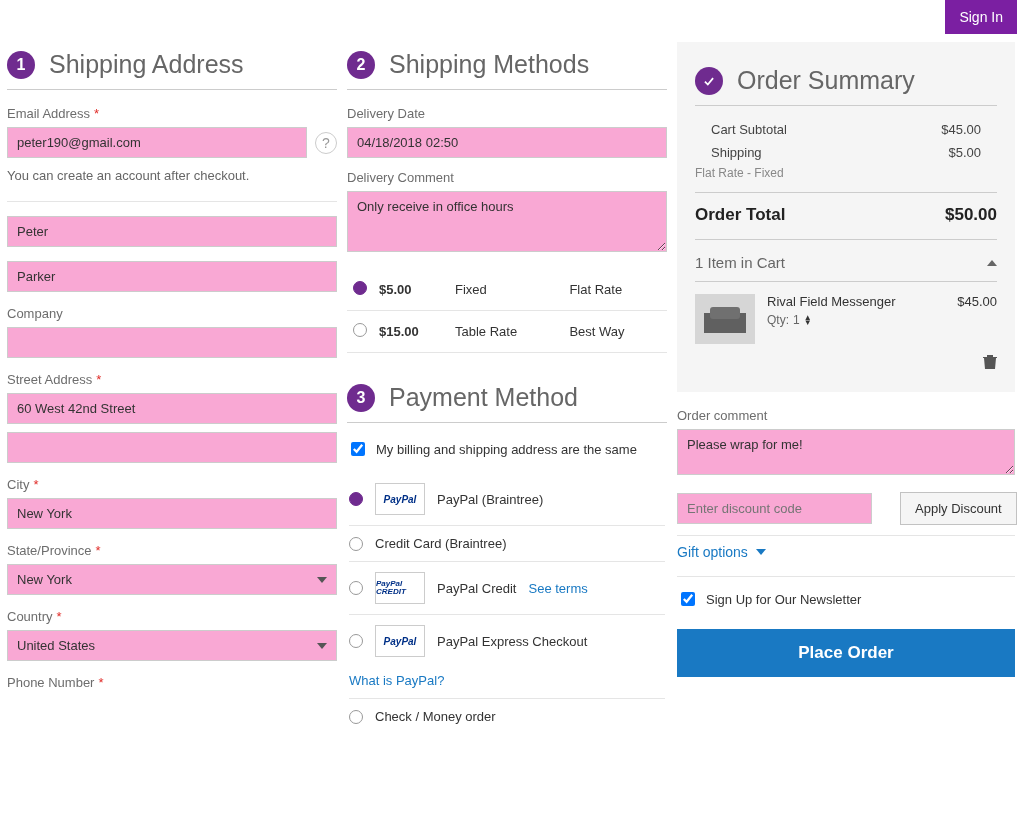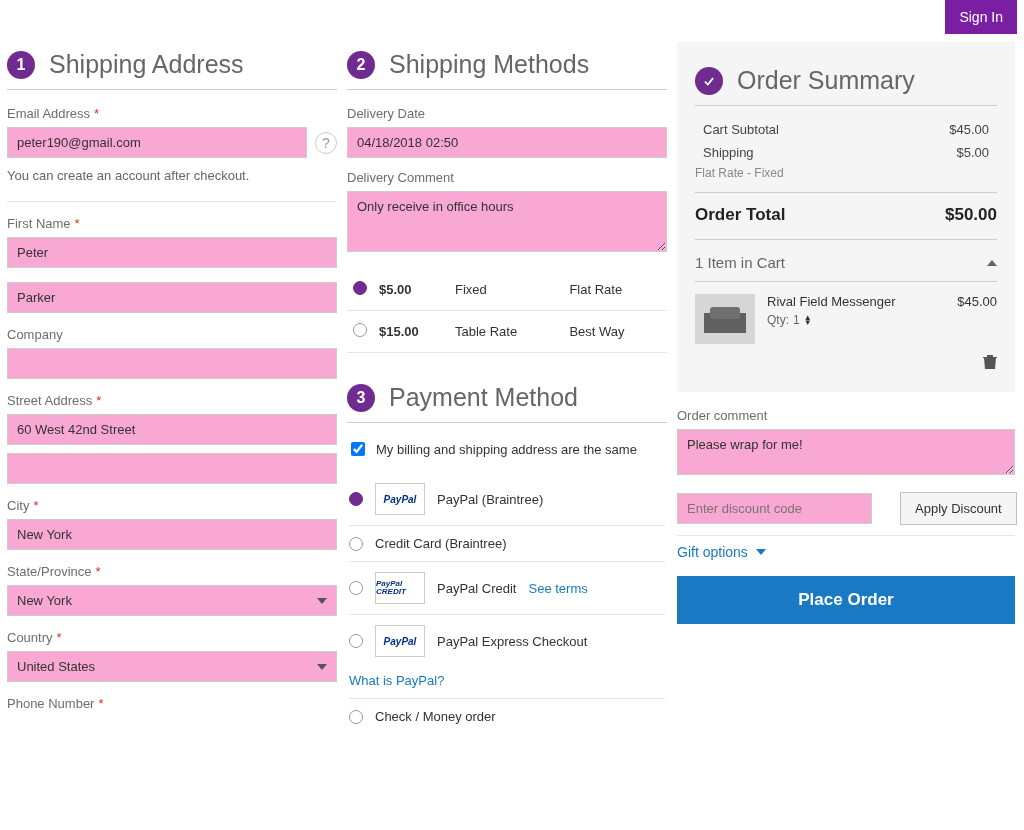--- a/index.html
+++ b/index.html
@@ -52,21 +52,21 @@
   .pay-option{display:flex;align-items:center;gap:12px;padding:10px 0;border-bottom:1px solid #e5e5e5;}
   .pay-option:last-child{border-bottom:none;}
   .pay-logo{width:50px;height:32px;border:1px solid var(--border);display:flex;align-items:center;justify-content:center;font-size:10px;color:#003087;font-weight:bold;font-style:italic;background:#fff;}
   .pay-option-wrapper{padding:0 2px;}
   .link{color:var(--blue);cursor:pointer;font-size:13px;}
 
   
   .summary{background:var(--panel);padding:16px 18px 18px 18px;}
   .summary .step-title{border-bottom:1px solid var(--border);}
   .summary .badge svg{width:14px;height:14px;}
-  .sum-row{display:flex;justify-content:space-between;font-size:13px;color:#444;margin:8px 8px;}
+  .sum-row{display:flex;justify-content:space-between;font-size:13px;color:#444;margin:8px 16px;}
   .sum-sub{font-size:12px;color:#888;margin:-2px 0 8px 0;}
   .sum-total{display:flex;justify-content:space-between;border-top:1px solid var(--border);padding-top:12px;margin-top:12px;font-size:17px;font-weight:600;color:#222;}
   .cart-toggle{display:flex;justify-content:space-between;align-items:center;border-top:1px solid var(--border);padding:14px 0 10px 0;margin-top:14px;color:#666;font-size:15px;cursor:pointer;}
   .cart-item{display:flex;gap:12px;border-top:1px solid var(--border);padding:12px 0 6px 0;}
   .cart-thumb{width:60px;height:50px;background:#d6d6d6;display:flex;align-items:center;justify-content:center;color:#777;}
   .cart-item .info{flex:1;font-size:13px;color:#333;}
   .cart-item .price{font-size:13px;color:#333;}
   .qty-row{display:flex;align-items:center;gap:4px;color:#666;font-size:12px;margin-top:4px;}
   .spin{display:inline-flex;flex-direction:column;line-height:5px;font-size:8px;color:#333;}
   .trash{text-align:right;color:#555;font-size:16px;cursor:pointer;margin:4px 0 0 0;}
@@ -97,21 +97,20 @@
 
       <label class="form-label"><span>Email Address</span><span class="req">*</span></label>
       <div class="email-row">
         <input type="text" value="peter190@gmail.com" style="">
         <span class="help-icon">?</span>
       </div>
       <div class="note">You can create an account after checkout.</div>
       <hr class="hr-light">
 
       <div class="field">
-        <label class="form-label"><span>First Name</span><span class="req">*</span></label>
         <input type="text" value="Peter" style="">
       </div>
       <div class="field">
         <input type="text" value="Parker" style="">
       </div>
       <div class="field">
         <label class="form-label">Company</label>
         <input type="text" value="" style="">
       </div>
       <div class="field">
@@ -266,17 +265,21 @@
       <div class="discount-row">
         <input type="text" placeholder="Enter discount code" style="">
         <button class="btn-outline">Apply Discount</button>
       </div>
 
       <div class="gift">
         <span>Gift options</span>
         <span class="chev down"></span>
       </div>
 
+      <div class="newsletter">
+        <input type="checkbox" checked="" style="">
+        <span>Sign Up for Our Newsletter</span>
+      </div>
 
       <button class="place-order">Place Order</button>
     </div>
   </div>
 </div>
 
 </body></html>

